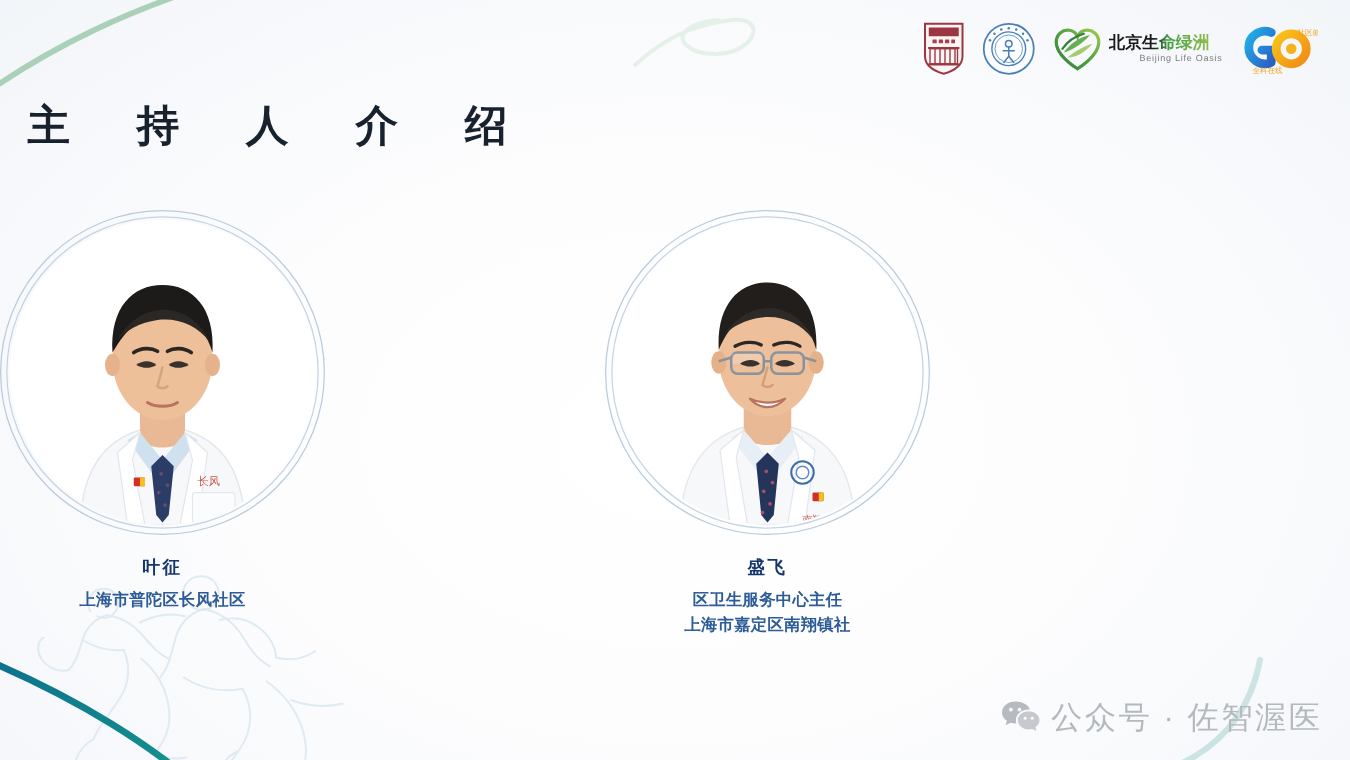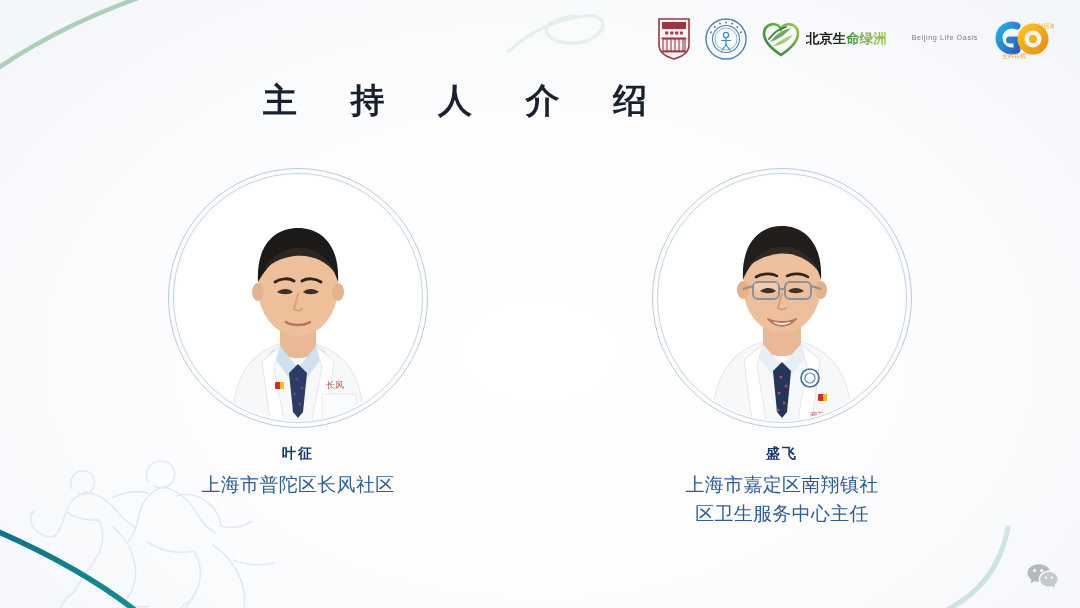--- a/index.html
+++ b/index.html
@@ -37,21 +37,21 @@
     display: flex;
     align-items: center;
     gap: 14px;
     height: 46px;
   }
   .logo { height: 46px; display: flex; align-items: center; }
 
   .logo-shield { width: 34px; height: 44px; }
   .logo-circle { width: 42px; height: 42px; }
   .logo-oasis { display: flex; align-items: center; gap: 5px; }
-  .logo-oasis-text { display: flex; flex-direction: row; line-height: 1.05; }
+  .logo-oasis-text { display: flex; flex-direction: column; line-height: 1.05; }
   .logo-oasis-cn {
     font-size: 13.5px;
     font-weight: bold;
     letter-spacing: 0px;
     background: linear-gradient(90deg, #1a1a1a 0%, #1a1a1a 38%, #3f9a3f 52%, #7ab648 78%, #9ec94f 100%);
     -webkit-background-clip: text;
     background-clip: text;
     color: transparent;
     white-space: nowrap;
   }
@@ -64,37 +64,36 @@
     padding-left: 25px;
   }
   .logo-go { width: 62px; height: 42px; }
 
   
   .title {
     position: absolute;
     top: 78px;
     left: 0;
     width: 910px;
-    text-align: center;
+    text-align: left;
     font-size: 34px;
     font-weight: bold;
     color: #18222f;
     letter-spacing: 22px;
     text-indent: 22px;
     white-space: nowrap;
   }
 
   
   .people {
     position: absolute;
     top: 168px;
     left: 0;
     width: 1080px;
     display: flex;
-    justify-content: center;
     gap: 224px;
   }
   .person { width: 260px; display: flex; flex-direction: column; align-items: center; }
 
   .portrait-wrap {
     position: relative;
     width: 260px;
     height: 260px;
   }
   .ring-outer {
@@ -121,22 +120,22 @@
   .person-name {
     margin-top: 17px;
     font-size: 14px;
     font-weight: bold;
     color: #16376e;
     letter-spacing: 2px;
     line-height: 1.2;
   }
   .person-org {
     margin-top: 8px;
-    font-size: 19px;
-    font-weight: normal;
+    font-size: 13px;
+    font-weight: bold;
     color: #2e5c96;
     line-height: 1.55;
     text-align: center;
     letter-spacing: 0.3px;
   }
   .person-org div { white-space: nowrap; }
 
   
   .watermark {
     position: absolute;
@@ -421,31 +420,32 @@
             <path d="M128 115 C132 111 139 111 144 115 C139 118 132 118 128 115 Z" fill="#3a332d"></path>
 
             <path d="M122 118 L118 132 C120 134 124 134 126 132" stroke="#d5a078" stroke-width="2" fill="none" stroke-linecap="round"></path>
 
             <path d="M108 143 C116 152 128 152 136 143 C128 147 116 147 108 143 Z" fill="#ffffff" stroke="#b9735f" stroke-width="1.8" stroke-linejoin="round"></path>
           </svg>
         </div>
       </div>
       <div class="person-name">盛飞</div>
       <div class="person-org">
+        <div>区卫生服务中心主任</div>
         <div>上海市嘉定区南翔镇社</div>
-        <div>区卫生服务中心主任</div>
       </div>
     </div>
 
   </div>
 
   <div class="watermark">
     <svg class="wechat-icon" viewBox="0 0 31 27" aria-hidden="true">
       <path d="M11.2 1.2 C5.3 1.2 0.6 5.1 0.6 9.9 C0.6 12.6 2.1 15 4.5 16.6 L3.4 20.2 L7.5 18.2 C8.7 18.5 9.9 18.7 11.2 18.7 C11.5 18.7 11.8 18.7 12.1 18.6 C11.8 17.8 11.7 17 11.7 16.1 C11.7 11.3 16.3 7.5 21.9 7.5 C22.2 7.5 22.5 7.5 22.8 7.5 C21.9 3.9 17 1.2 11.2 1.2 Z" fill="#8d949b"></path>
       <circle cx="7.7" cy="7.6" r="1.5" fill="#ffffff"></circle>
       <circle cx="14.6" cy="7.6" r="1.5" fill="#ffffff"></circle>
       <path d="M30.6 16.2 C30.6 12.1 26.7 8.9 21.9 8.9 C17.1 8.9 13.2 12.1 13.2 16.2 C13.2 20.2 17.1 23.5 21.9 23.5 C22.9 23.5 23.9 23.3 24.8 23.1 L28.2 24.8 L27.3 21.8 C29.3 20.4 30.6 18.4 30.6 16.2 Z" fill="#a7adb3"></path>
       <circle cx="19.1" cy="14.6" r="1.2" fill="#ffffff"></circle>
       <circle cx="24.8" cy="14.6" r="1.2" fill="#ffffff"></circle>
     </svg>
+    <div class="watermark-text">公众号 · 佐智渥医</div>
   </div>
 
 </div>
 
 </body></html>

